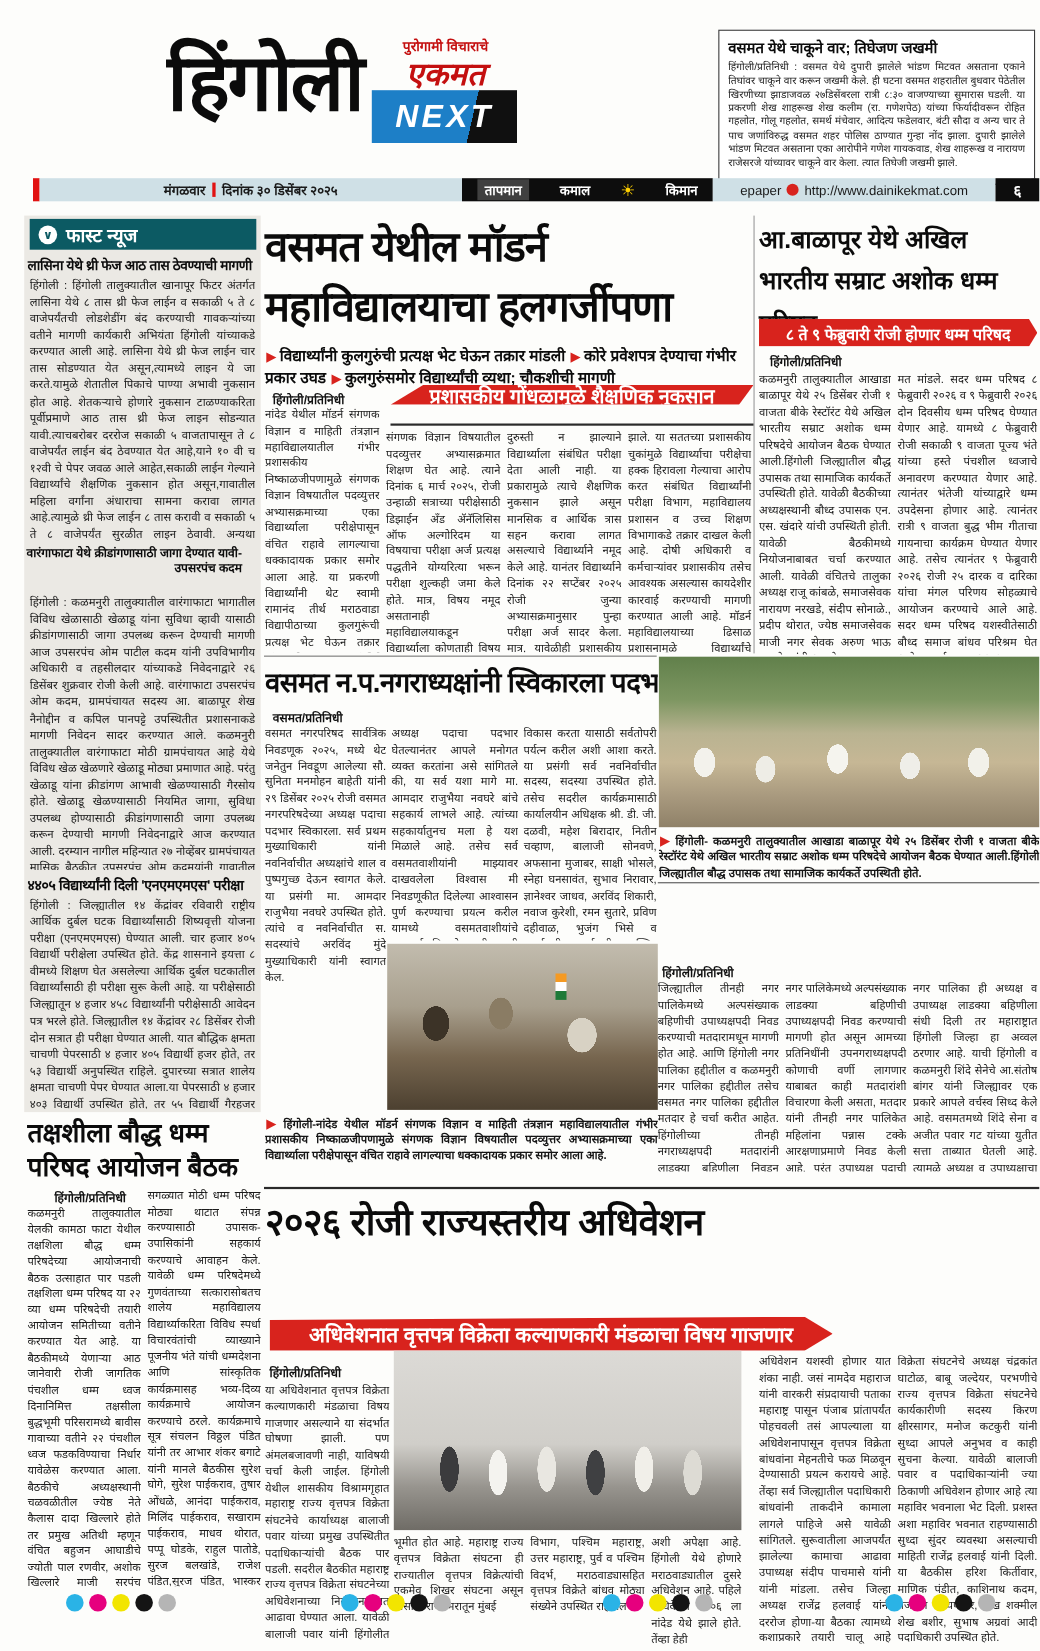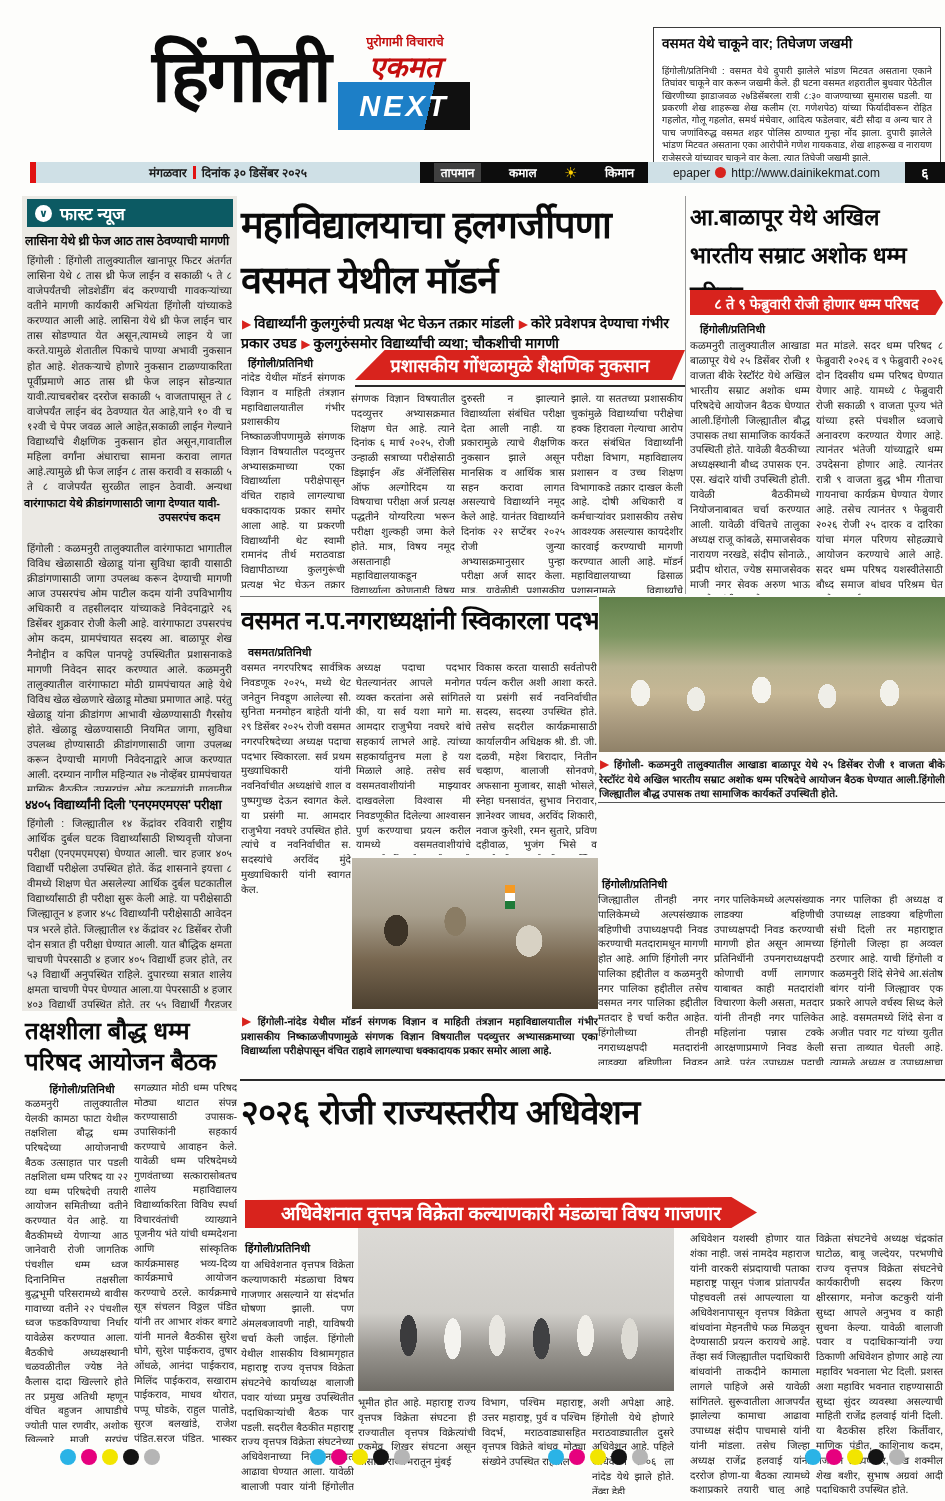--- a/index.html
+++ b/index.html
@@ -48,21 +48,21 @@
 
 <div class="abs" style="left:338px;top:33px;width:134px;text-align:center;color:#c40f0f;font-size:12.5px;font-weight:bold;">पुरोगामी विचाराचे</div>
 
 <div class="abs" style="left:338px;top:46px;width:134px;text-align:center;color:#c40f0f;font-size:29px;font-weight:bold;font-style:italic;">एकमत</div>
 
 <div class="abs" style="left:338px;top:82px;width:132px;height:48px;background:linear-gradient(103deg,#1d7fc7 68%,#101010 68%);
             display:flex;align-items:center;justify-content:center;color:#fff;font-size:29px;font-weight:bold;
             font-style:italic;letter-spacing:3px;text-align:center;">NEXT</div>
 
 <div class="abs" style="left:653px;top:27px;width:288px;height:141px;border:1px solid #3c3c3c;background:#fff;padding:6px 8px;box-sizing:border-box;">
-  <div class="hl" style="font-size:13.5px;margin-bottom:13px;">वसमत येथे चाकूने वार; तिघेजण जखमी</div>
+  <div class="hl" style="font-size:13.5px;margin-bottom:3px;">वसमत येथे चाकूने वार; तिघेजण जखमी</div>
   <div class="col" style="font-size:9.3px;line-height:1.33;height:108px;">हिंगोली/प्रतिनिधी : वसमत येथे दुपारी झालेले भांडण मिटवत असताना एकाने तिघांवर चाकूने वार करून जखमी केले. ही घटना वसमत शहरातील बुधवार पेठेतील खिरणीच्या झाडाजवळ २७डिसेंबरला रात्री ८:३० वाजण्याच्या सुमारास घडली. या प्रकरणी शेख शाहरूख शेख कलीम (रा. गणेशपेठ) यांच्या फिर्यादीवरून रोहित गहलोत, गोलू गहलोत, समर्थ मंचेवार, आदित्य फडेलवार, बंटी सौदा व अन्य चार ते पाच जणांविरुद्ध वसमत शहर पोलिस ठाण्यात गुन्हा नोंद झाला. दुपारी झालेले भांडण मिटवत असताना एका आरोपीने गणेश गायकवाड, शेख शाहरूख व नारायण राजेसरजे यांच्यावर चाकूने वार केला. त्यात तिघेजी जखमी झाले.</div>
   <span style="position:absolute;right:-4px;bottom:-4px;width:9px;height:9px;border-radius:50%;background:#9b9b9b;"></span>
 </div>
 
 <div class="abs" style="left:30px;top:162px;width:915px;height:21px;display:flex;align-items:stretch;font-size:12px;">
   <div style="width:6px;background:#e11212;"></div>
   <div style="width:384px;background:#cfe0e6;display:flex;align-items:center;justify-content:center;gap:6px;font-weight:bold;">
     <span>मंगळवार</span>
     <span style="width:3px;height:13px;background:#e11212;display:inline-block;"></span>
     <span>दिनांक ३० डिसेंबर २०२५</span>
@@ -98,33 +98,33 @@
 <div class="abs col" style="left:27px;top:816px;width:205px;height:192px;font-size:10.4px;">हिंगोली : जिल्ह्यातील १४ केंद्रांवर रविवारी राष्ट्रीय आर्थिक दुर्बल घटक विद्यार्थ्यांसाठी शिष्यवृत्ती योजना परीक्षा (एनएमएमएस) घेण्यात आली. चार हजार ४०५ विद्यार्थी परीक्षेला उपस्थित होते. केंद्र शासनाने इयत्ता ८ वीमध्ये शिक्षण घेत असलेल्या आर्थिक दुर्बल घटकातील विद्यार्थ्यांसाठी ही परीक्षा सुरू केली आहे. या परीक्षेसाठी जिल्ह्यातून ४ हजार ४५८ विद्यार्थ्यांनी परीक्षेसाठी आवेदन पत्र भरले होते. जिल्ह्यातील १४ केंद्रांवर २८ डिसेंबर रोजी दोन सत्रात ही परीक्षा घेण्यात आली. यात बौद्धिक क्षमता चाचणी पेपरसाठी ४ हजार ४०५ विद्यार्थी हजर होते, तर ५३ विद्यार्थी अनुपस्थित राहिले. दुपारच्या सत्रात शालेय क्षमता चाचणी पेपर घेण्यात आला.या पेपरसाठी ४ हजार ४०३ विद्यार्थी उपस्थित होते, तर ५५ विद्यार्थी गैरहजर राहिले. दरम्यान, या परीक्षेसाठी भरारी पथकांची स्थापना करण्यात आली होती. पथकाने विविध परीक्षा केंद्रांना भेटी देत पाहणी केली.</div>
 
 <div class="abs hl" style="left:25px;top:1015px;width:212px;font-size:24px;line-height:1.3;">तक्षशीला बौद्ध धम्म परिषद आयोजन बैठक</div>
 <div class="abs byline" style="left:32px;top:1081px;width:100px;text-align:center;">हिंगोली/प्रतिनिधी</div>
 <div class="abs col" style="left:25px;top:1097px;width:103px;height:345px;font-size:10.1px;">कळमनुरी तालुक्यातील येलकी कामठा फाटा येथील तक्षशिला बौद्ध धम्म परिषदेच्या आयोजनाची बैठक उत्साहात पार पडली तक्षशिला धम्म परिषद या २२ व्या धम्म परिषदेची तयारी आयोजन समितीच्या वतीने करण्यात येत आहे. या बैठकीमध्ये येणाऱ्या आठ जानेवारी रोजी जागतिक पंचशील धम्म ध्वज दिनानिमित्त तक्षसीला बुद्धभूमी परिसरामध्ये बावीस गावाच्या वतीने २२ पंचशील ध्वज फडकविण्याचा निर्धार यावेळेस करण्यात आला. बैठकीचे अध्यक्षस्थानी चळवळीतील ज्येष्ठ नेते कैलास दादा खिल्लारे होते तर प्रमुख अतिथी म्हणून वंचित बहुजन आघाडीचे ज्योती पाल रणवीर, अशोक खिल्लारे माजी सरपंच बेगाजी घोडगे भीमराव पाईकराव, राजेश नरखडे आदींची उपस्थिती होती त्यावेळी सर्व प्रमुख पाहुण्यांनी तक्षशिला धम्म परिषदेला जनतेने मोठ्या प्रमाणात सहकार्य करण्याचे आवाहन करून मराठवाड्यातील</div>
 <div class="abs col" style="left:134px;top:1081px;width:103px;height:361px;font-size:10.1px;">सगळ्यात मोठी धम्म परिषद मोठ्या थाटात संपन्न करण्यासाठी उपासक-उपासिकांनी सहकार्य करण्याचे आवाहन केले. यावेळी धम्म परिषदेमध्ये गुणवंताच्या सत्कारासोबतच शालेय महाविद्यालय विद्यार्थ्याकरिता विविध स्पर्धा विचारवंतांची व्याख्याने पूजनीय भंते यांची धम्मदेशना आणि सांस्कृतिक कार्यक्रमासह भव्य-दिव्य कार्यक्रमाचे आयोजन करण्याचे ठरले. कार्यक्रमाचे सूत्र संचलन विठ्ठल पंडित यांनी तर आभार शंकर बगाटे यांनी मानले बैठकीस सुरेश घोगे, सुरेश पाईकराव, तुषार ओंधळे, आनंदा पाईकराव, मिलिंद पाईकराव, सखाराम पाईकराव, माधव थोरात, पप्पू घोडके, राहुल पातोडे, सुरज बलखांडे, राजेश पंडित,सुरज पंडित, भास्कर पंडित,पवन घोडगे,मारुती रणवीर प्रकाश बगाटे, देविदास नरवाडे मुसाजी नरखाडे, सुरेश धुतमल, शुभम नरखाडे,संभपाल रणवीर, तथागत पांढरे यांचे सह परिसरातीलअसंख्य कार्यकर्ते उपस्थित होते.</div>
 
 <div class="abs" style="left:685px;top:196px;width:1px;height:398px;background:#9a9a9a;"></div>
 
 <div class="abs hl" style="left:241px;top:198px;width:444px;font-size:38px;line-height:1.45;letter-spacing:-1px;">
+  <span style="display:block;">वसमत येथील मॉडर्न</span>
   <span style="display:block;">महाविद्यालयाचा हलगर्जीपणा</span>
-  <span style="display:block;">वसमत येथील मॉडर्न</span>
 </div>
 
 <div class="abs" style="left:241px;top:314px;width:444px;font-size:14px;font-weight:bold;line-height:1.4;color:#0b0b0b;">
   <span class="arrow">▶</span><span>विद्यार्थ्यांनी कुलगुरुंची प्रत्यक्ष भेट घेऊन तक्रार मांडली</span>
   <span class="arrow">▶</span><span>कोरे प्रवेशपत्र देण्याचा गंभीर प्रकार उघड</span>
   <span class="arrow">▶</span><span>कुलगुरुंसमोर विद्यार्थ्यांची व्यथा; चौकशीची मागणी</span>
 </div>
 
 <div class="abs byline" style="left:248px;top:355px;">हिंगोली/प्रतिनिधी</div>
 
-<div class="abs banner" style="left:355px;top:350px;width:330px;height:30px;font-size:18px;clip-path:polygon(0 100%,9% 0,100% 0,96% 100%);">प्रशासकीय गोंधळामुळे शैक्षणिक नुकसान</div>
+<div class="abs banner" style="left:355px;top:350px;width:330px;height:18px;font-size:18px;clip-path:polygon(0 100%,9% 0,100% 0,96% 100%);">प्रशासकीय गोंधळामुळे शैक्षणिक नुकसान</div>
 
 <div class="abs rule" style="left:355px;top:385px;width:330px;height:2px;"></div>
 
 <div class="abs col" style="left:241px;top:371px;width:104px;height:222px;">नांदेड येथील मॉडर्न संगणक विज्ञान व माहिती तंत्रज्ञान महाविद्यालयातील गंभीर प्रशासकीय निष्काळजीपणामुळे संगणक विज्ञान विषयातील पदव्युत्तर अभ्यासक्रमाच्या एका विद्यार्थ्याला परीक्षेपासून वंचित राहावे लागल्याचा धक्कादायक प्रकार समोर आला आहे. या प्रकरणी विद्यार्थ्यांनी थेट स्वामी रामानंद तीर्थ मराठवाडा विद्यापीठाच्या कुलगुरूंची प्रत्यक्ष भेट घेऊन तक्रार मांडल्याने प्रकरणाला गांभीर्य प्राप्त झाले आहे. वसमत (जि. हिंगोली) येथील रहिवासी सिद्दीकी सुमेर हा विद्यार्थी सदर महाविद्यालयात</div>
 <div class="abs col" style="left:351px;top:392px;width:104px;height:201px;">संगणक विज्ञान विषयातील पदव्युत्तर अभ्यासक्रमात शिक्षण घेत आहे. त्याने दिनांक ६ मार्च २०२५, रोजी उन्हाळी सत्राच्या परीक्षेसाठी डिझाईन अँड ॲनॅलिसिस ऑफ अल्गोरिदम या विषयाचा परीक्षा अर्ज प्रत्यक्ष पद्धतीने योग्यरित्या भरून परीक्षा शुल्कही जमा केले होते. मात्र, विषय नमूद असतानाही महाविद्यालयाकडून विद्यार्थ्याला कोणताही विषय नमूद नसलेले कोरे प्रवेशपत्र देण्यात आले. ही बाब तात्काळ महाविद्यालय विद्यापीठ प्रशासनाच्या निदर्शनास आणून देण्यात आली. तथापि, वेळेत</div>
 <div class="abs col" style="left:461px;top:392px;width:104px;height:201px;">दुरुस्ती न झाल्याने विद्यार्थ्याला संबंधित परीक्षा देता आली नाही. या प्रकारामुळे त्याचे शैक्षणिक नुकसान झाले असून मानसिक व आर्थिक त्रास सहन करावा लागत असल्याचे विद्यार्थ्याने नमूद केले आहे. यानंतर विद्यार्थ्याने दिनांक २२ सप्टेंबर २०२५ रोजी जुन्या अभ्यासक्रमानुसार पुन्हा परीक्षा अर्ज सादर केला. मात्र, यावेळीही प्रशासकीय समन्वयाअभावी नव्या अभ्यासक्रमानुसार इतर विषयांचे प्रवेशपत्र देण्यात आले. विशेष म्हणजे, मूळ विषयाचा प्रवेशपत्रावर पुन्हा एकदा उल्लेख नसल्याचे स्पष्ट</div>
 <div class="abs col" style="left:571px;top:392px;width:112px;height:201px;">झाले. या सततच्या प्रशासकीय चुकांमुळे विद्यार्थ्याचा परीक्षेचा हक्क हिरावला गेल्याचा आरोप करत संबंधित विद्यार्थ्यांनी परीक्षा विभाग, महाविद्यालय प्रशासन व उच्च शिक्षण विभागाकडे तक्रार दाखल केली आहे. दोषी अधिकारी व कर्मचाऱ्यांवर प्रशासकीय तसेच आवश्यक असल्यास कायदेशीर कारवाई करण्याची मागणी करण्यात आली आहे. मॉडर्न महाविद्यालयाच्या ढिसाळ प्रशासनामुळे विद्यार्थ्यांचे शैक्षणिक भवितव्य धोक्यात असल्याची तीव्र प्रतिक्रिया शिक्षण क्षेत्रातून व्यक्त होत आहे.</div>
 
 <div class="abs rule" style="left:240px;top:596px;width:357px;height:1px;background:#777;"></div>
 

